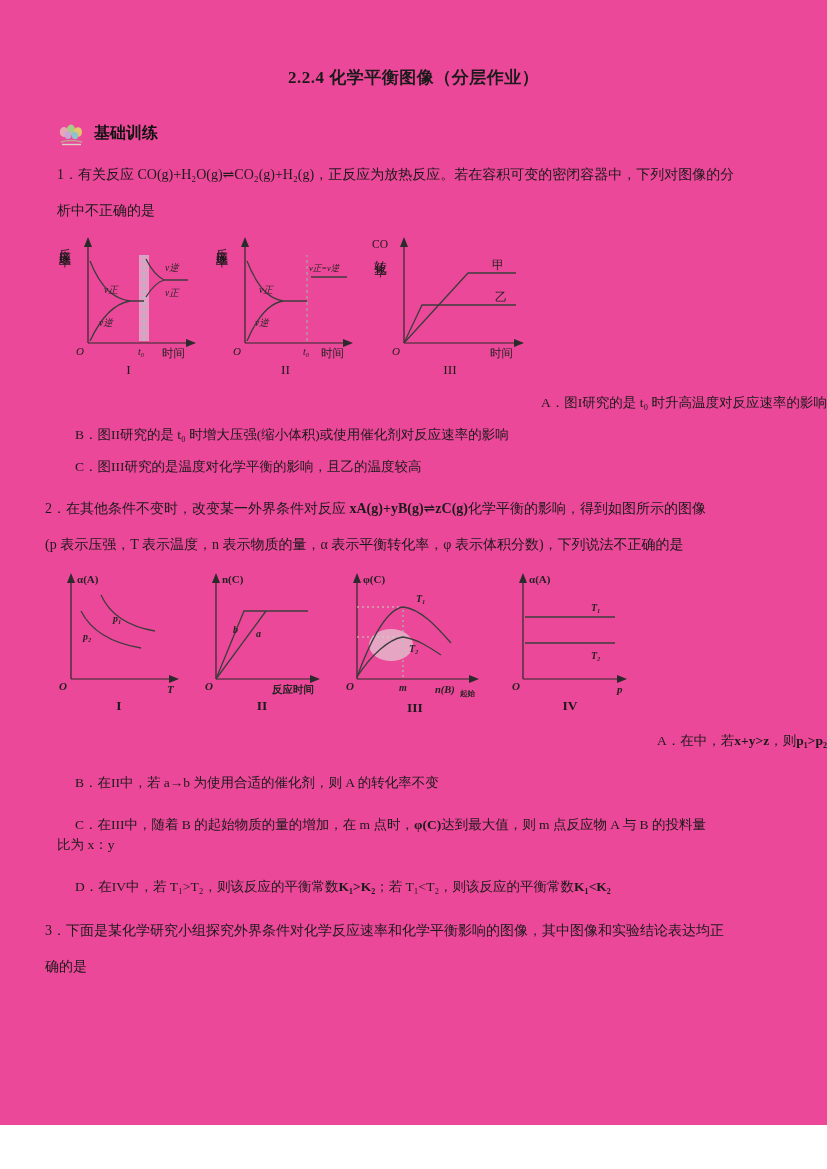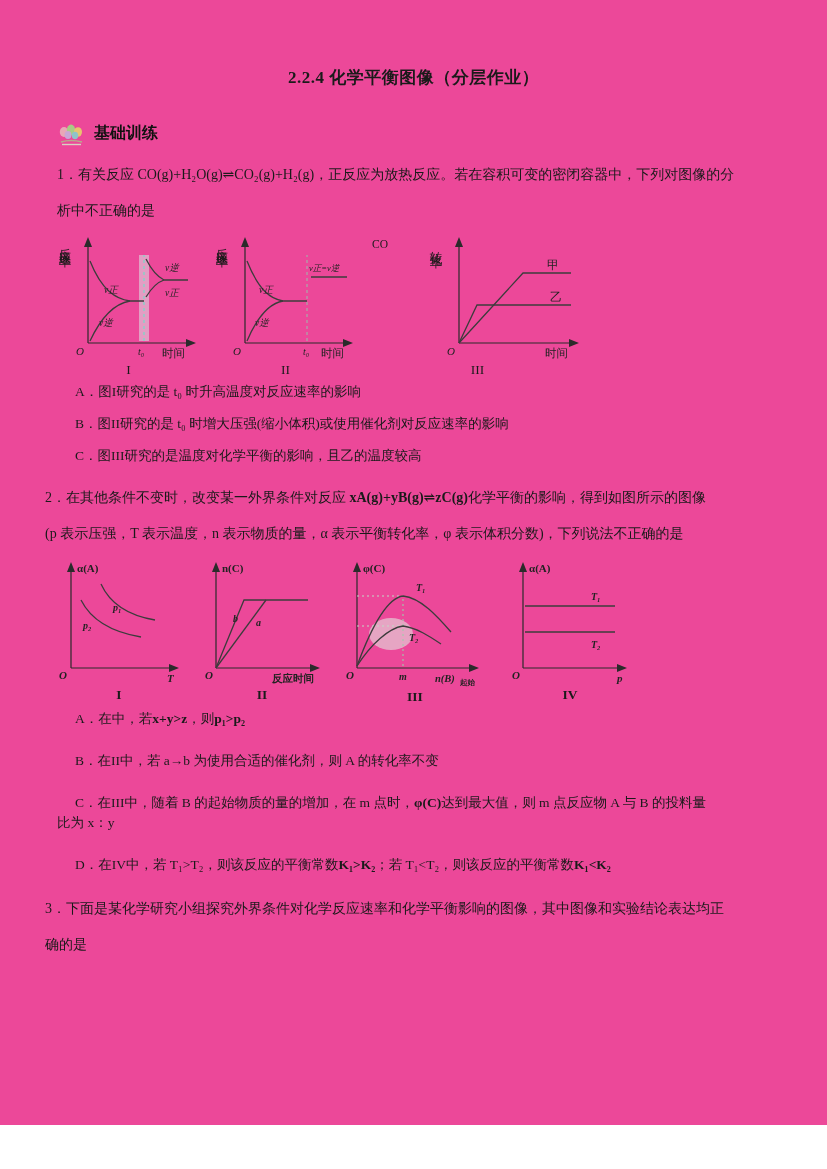--- a/index.html
+++ b/index.html
@@ -7,33 +7,33 @@
   .page{width:827px;height:1125px;background:#ec4899;position:relative;overflow:hidden;
         font-family:"Liberation Serif","DejaVu Serif",serif;color:#1a1a1a;}
   .doc-title{padding-top:66px;text-align:center;font-size:17px;font-weight:bold;letter-spacing:.5px;}
   .section-head{display:flex;align-items:flex-start;gap:8px;margin:34px 0 0 56px;}
   .section-label{font-family:"Liberation Sans","DejaVu Sans",sans-serif;font-weight:bold;font-size:16px;color:#111;}
   .stem{font-size:14px;line-height:36px;white-space:nowrap;margin:0;}
   .q1stem{margin:10px 0 0 57px;}
   .q2stem{margin:14px 0 0 45px;}
   .q3stem{margin:16px 0 0 45px;}
   .opt{font-size:13.5px;line-height:20px;margin:12px 0 0 57px;text-indent:18px;white-space:nowrap;}
-  .opt.first{margin-top:4px;}
+  .opt.first{margin-top:15px;text-align:right;}
   .q2opt{margin-top:22px;}
   b{font-weight:bold;}
   .figrow{display:flex;align-items:flex-start;margin-top:4px;}
   .row1{margin-left:57px;}
   .row2{margin-left:53px;font-weight:bold;}
   .fig{display:flex;flex-direction:column;align-items:center;}
   .gap14{margin-left:14px;}
   .gap15{margin-left:15px;}
   .figbody{display:flex;flex-direction:row;align-items:flex-start;}
   .vlab{writing-mode:vertical-rl;text-orientation:upright;font-size:12.5px;letter-spacing:2px;
         line-height:15px;margin-top:5px;}
-  .vlab2{display:flex;flex-direction:row;align-items:center;margin-top:5px;gap:40px;}
+  .vlab2{display:flex;flex-direction:column;align-items:center;margin-top:5px;}
   .vlab2 .top{font-size:11.5px;}
   .figcap{font-size:13.5px;margin-top:1px;}
   svg{display:block;}
   svg text{font-family:"Liberation Serif","DejaVu Serif",serif;fill:#222;}
   .curve{fill:none;stroke:#3c3c3c;stroke-width:1.3;}
   .axis{stroke:#2b2b2b;stroke-width:1.2;}
   .arrow{fill:#2b2b2b;}
 </style>
 </head>
 <body>

